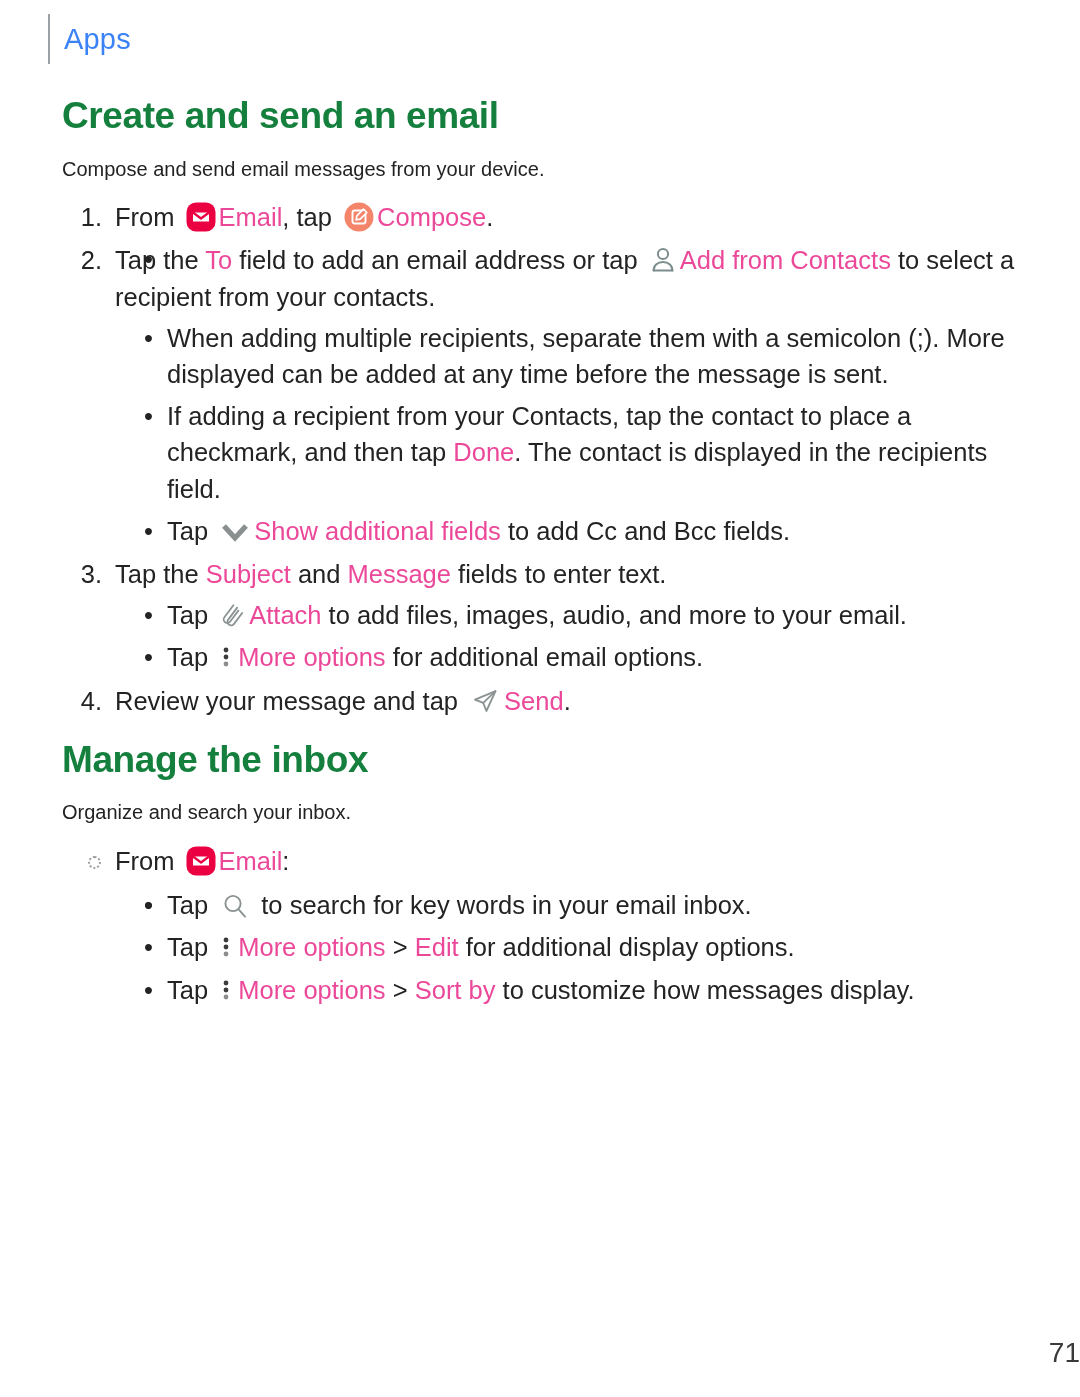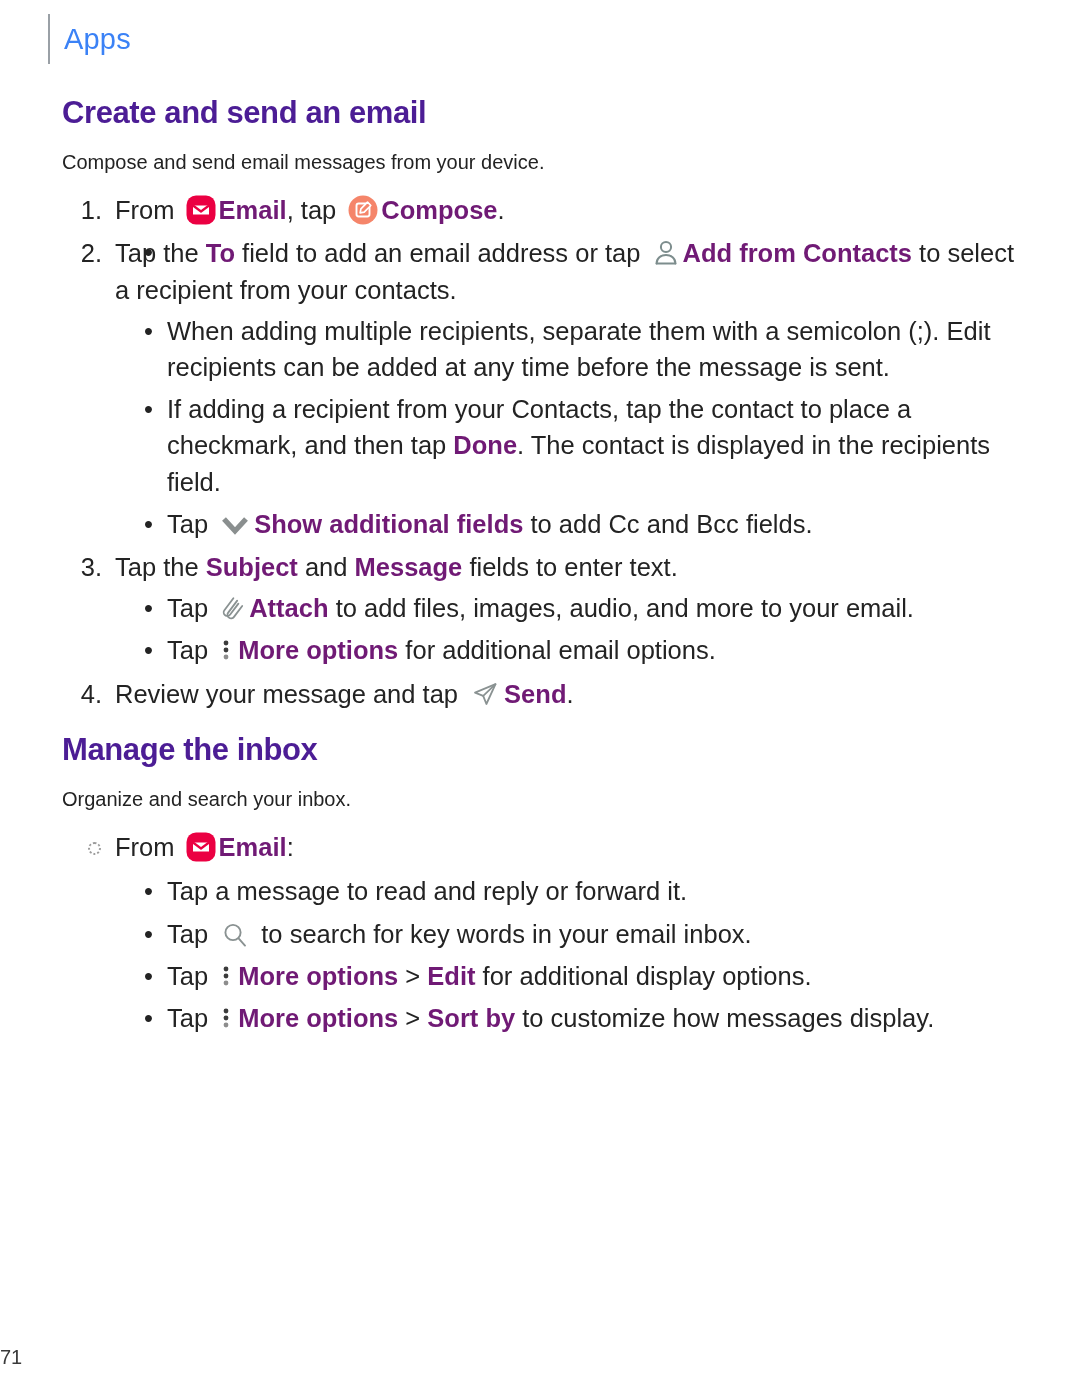--- a/index.html
+++ b/index.html
@@ -41,23 +41,23 @@
 
   
   .content {
     position: absolute;
     top: 95px;
     left: 62px;
     width: 960px;
   }
 
   h2.section-title {
-    font-size: 31px;
+    font-size: 37px;
     font-weight: 700;
-    color: #4c1d95;
+    color: #15803d;
     margin: 0 0 18px 0;
     letter-spacing: -0.4px;
     line-height: 1.15;
   }
   h2.section-title.second {
     margin-top: 20px;
   }
 
   p.intro {
     font-size: 20px;
@@ -134,21 +134,21 @@
     left: 26px;
     top: 13px;
     width: 13px;
     height: 13px;
     border: 2px dotted #9b9b9b;
     border-radius: 50%;
     box-sizing: border-box;
   }
   li.circle-item > ul.sub { margin-left: 24px; margin-top: 8px; }
 
-  b, strong { font-weight: 700; color: #701a75; }
+  b, strong { font-weight: 400; color: #ec4899; }
 
   
   .ico {
     display: inline-block;
     vertical-align: -6px;
     position: relative;
   }
   .ico svg { display: block; }
 
   .ico-email   { width: 30px; height: 30px; margin: 0 3px 0 4px; vertical-align: -6px; }
@@ -159,22 +159,22 @@
   .ico-more    { width: 12px; height: 30px; margin: 0 6px 0 5px; vertical-align: -6px; }
   .ico-send    { width: 30px; height: 30px; margin: 0 4px 0 5px; vertical-align: -6px; }
   .ico-search  { width: 30px; height: 30px; margin: 0 4px 0 5px; vertical-align: -7px; }
 
   
   .page-number {
     position: absolute;
     left: 0;
     right: 0;
     bottom: 28px;
-    text-align: left;
-    font-size: 20px;
+    text-align: right;
+    font-size: 28px;
     color: #3a3a3a;
   }
 </style>
 </head>
 <body>
 
 <div class="page-header">
   <div class="header-rule"></div>
   <div class="header-label">Apps</div>
 </div>
@@ -209,21 +209,21 @@
       <span class="marker">2.</span>
       <span>Tap the </span><b>To</b><span> field to add an email address or tap </span><span class="ico ico-contact"><svg viewBox="0 0 26 30">
             <circle cx="13" cy="9" r="5.1" fill="none" stroke="#7d8d8d" stroke-width="2"></circle>
             <path d="M3.6 25.5c0-5.2 4.2-8.6 9.4-8.6s9.4 3.4 9.4 8.6" fill="none" stroke="#7d8d8d" stroke-width="2" stroke-linecap="round"></path>
             <path d="M3.6 25.5h18.8" fill="none" stroke="#7d8d8d" stroke-width="2" stroke-linecap="round"></path>
           </svg></span><b>Add from Contacts</b><span> to select a recipient from your contacts.</span>
 
       <ul class="sub">
         <li class="sub-item">
           <span class="dot">•</span>
-          <span>When adding multiple recipients, separate them with a semicolon (;). Edit recipients can be added at any time before the message is sent.</span>
+          <span>When adding multiple recipients, separate them with a semicolon (;). More displayed can be added at any time before the message is sent.</span>
         </li>
         <li class="sub-item">
           <span class="dot">•</span>
           <span>If adding a recipient from your Contacts, tap the contact to place a checkmark, and then tap </span><b>Done</b><span>. The contact is displayed in the recipients field.</span>
         </li>
         <li class="sub-item">
           <span class="dot">•</span>
           <span>Tap </span><span class="ico ico-chevron"><svg viewBox="0 0 30 22">
                 <path d="M4 5 L15 17 L26 5" fill="none" stroke="#8a8f8f" stroke-width="5.2" stroke-linejoin="miter" stroke-linecap="butt"></path>
               </svg></span><b>Show additional fields</b><span> to add Cc and Bcc fields.</span>
@@ -271,21 +271,20 @@
       <span class="hollow-bullet"></span>
       <span>From </span><span class="ico ico-email"><svg viewBox="0 0 30 30">
             <rect x="0.5" y="0.5" width="29" height="29" rx="9.5" ry="9.5" fill="#EB0042"></rect>
             <path d="M7 10.5h16v9H7z" fill="#ffffff"></path>
             <path d="M7 10.5l8 6 8-6" fill="none" stroke="#EB0042" stroke-width="2.2" stroke-linejoin="round" stroke-linecap="round"></path>
           </svg></span><b>Email</b><span>:</span>
 
       <ul class="sub">
         <li class="sub-item">
           <span class="dot">•</span>
-          <span>Tap a message to read and reply or forward it.</span>
         </li>
         <li class="sub-item">
           <span class="dot">•</span>
           <span>Tap </span><span class="ico ico-search"><svg viewBox="0 0 30 30">
                 <circle cx="13" cy="12.5" r="7.6" fill="none" stroke="#8a9292" stroke-width="1.9"></circle>
                 <path d="M18.6 18.4 L25 25.6" fill="none" stroke="#8a9292" stroke-width="1.9" stroke-linecap="round"></path>
               </svg></span><span> to search for key words in your email inbox.</span>
         </li>
         <li class="sub-item">
           <span class="dot">•</span>

